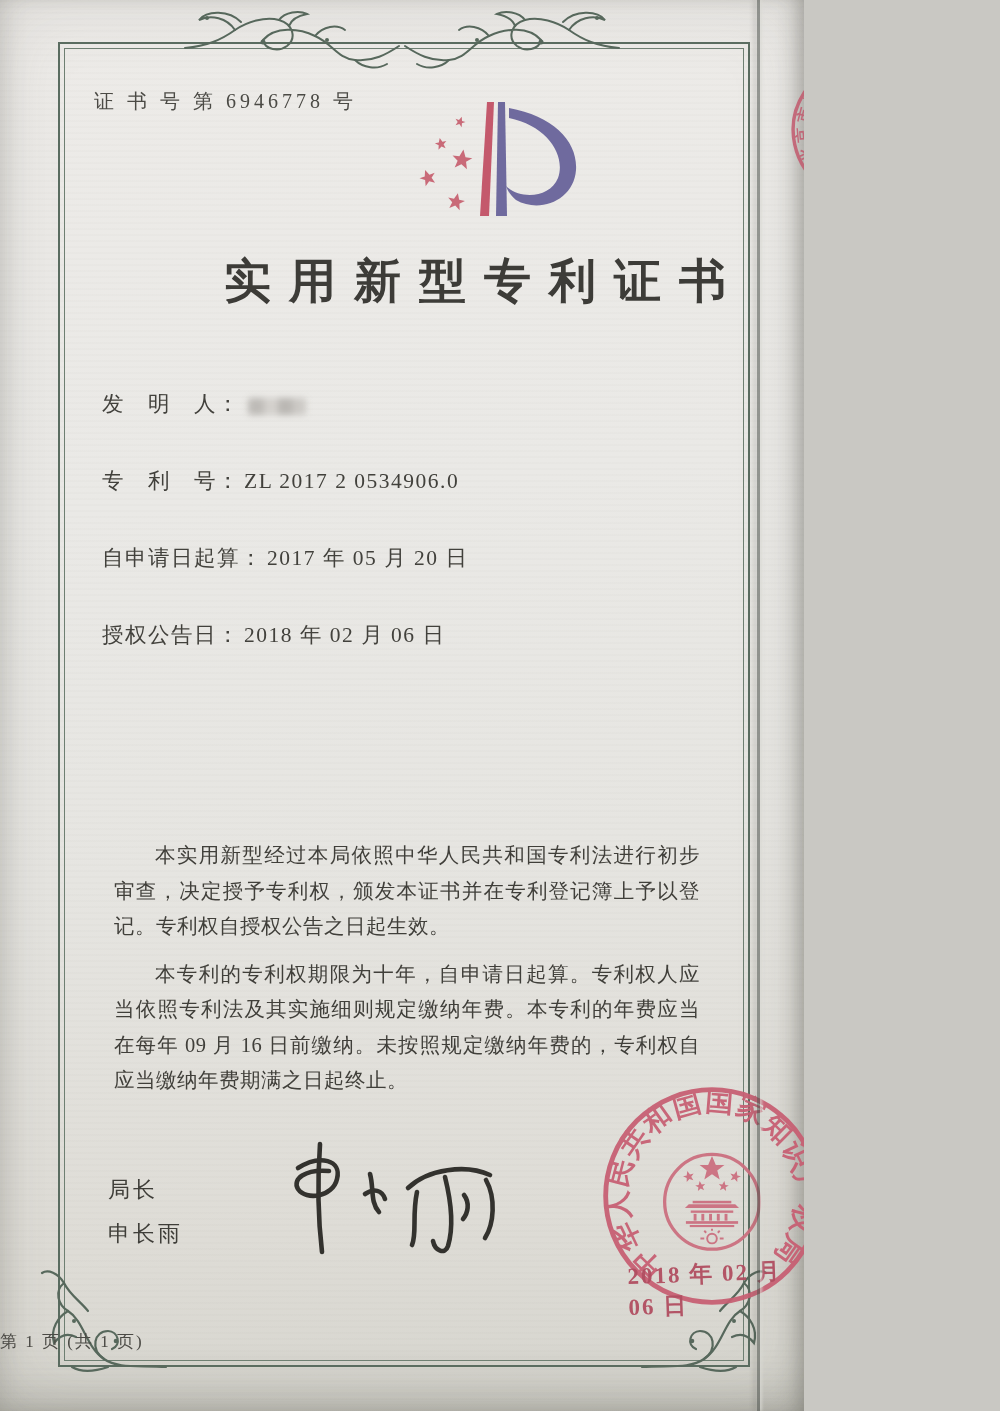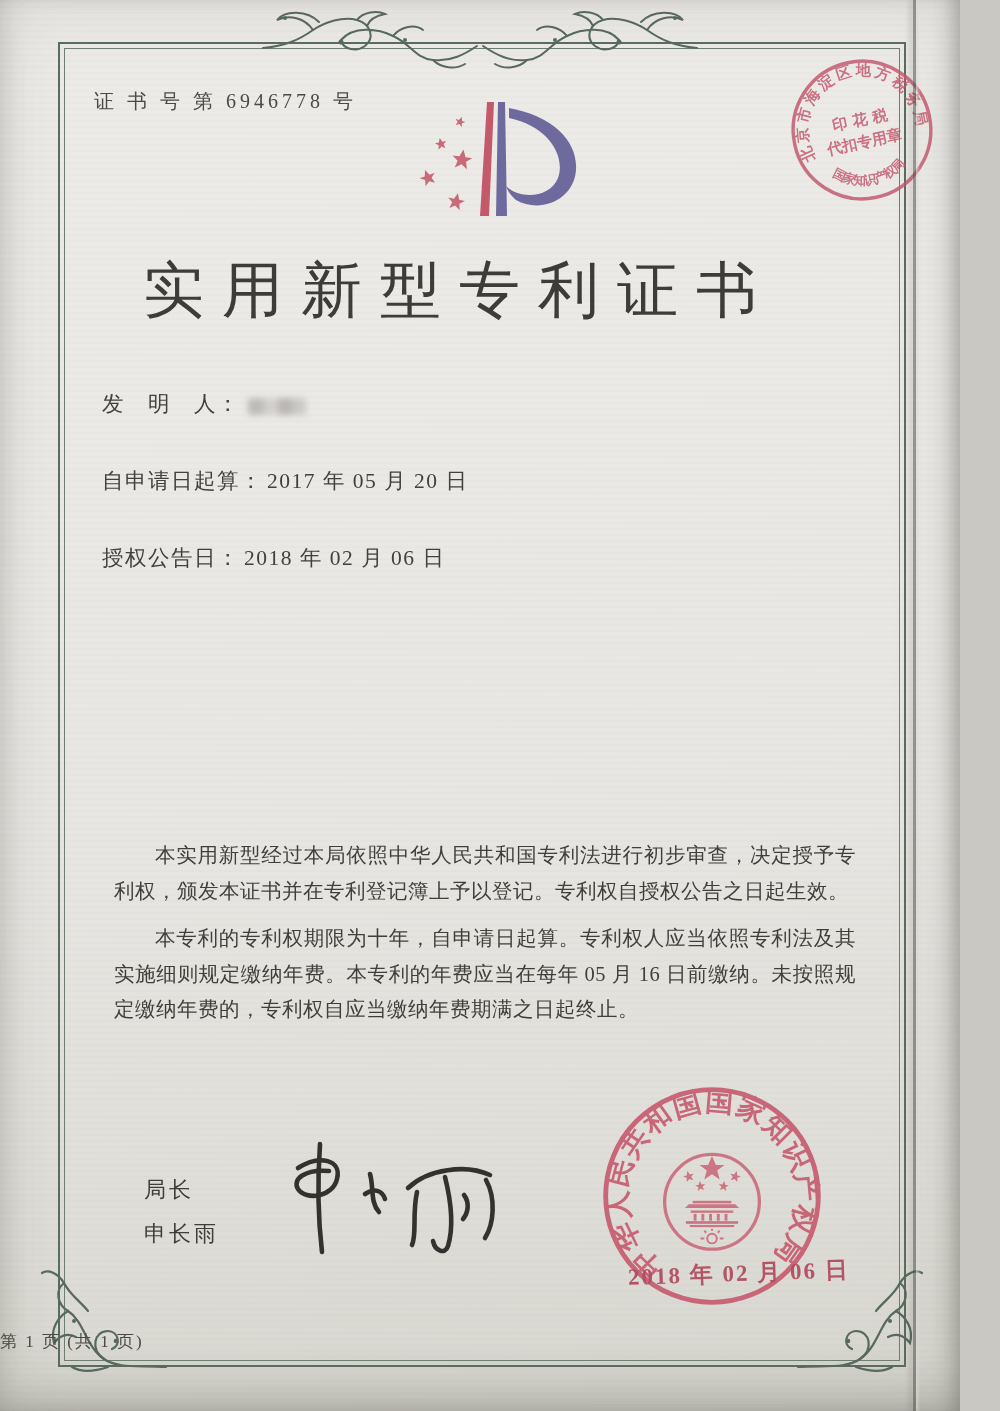--- a/index.html
+++ b/index.html
@@ -1,17 +1,17 @@
 <!DOCTYPE html>
 <html><head>
 <meta charset="utf-8">
 <style>
   html,body{margin:0;padding:0;background:#c9c8c3;}
   .photo{
-    position:relative;width:960px;height:1411px;overflow:hidden;
+    position:relative;width:804px;height:1411px;overflow:hidden;
     background:linear-gradient(175deg,#edebe8 0%,#eae9e6 35%,#e6e5e1 60%,#dedcd6 85%,#d5d4cd 100%);
     font-family:"Liberation Serif","DejaVu Serif",serif;
     color:#45443f;
     box-shadow:inset 0 0 70px rgba(95,95,85,.16),
                inset -16px 0 22px -12px rgba(70,70,62,.40),
                inset 0 -34px 46px -22px rgba(100,100,90,.28),
                inset 14px 0 26px -16px rgba(110,110,100,.22);
   }
   .texture{position:absolute;inset:0;pointer-events:none;
     background:repeating-linear-gradient(180deg,rgba(120,120,108,.025) 0 2px,rgba(255,255,255,0) 2px 6px);}
@@ -21,35 +21,35 @@
   .frame-outer{position:absolute;left:58px;right:54px;top:42px;bottom:44px;
     border:2.5px solid #5a6c60;}
   .frame-inner{position:absolute;inset:4px;border:1.3px solid #6e7f72;}
   .ornament{position:absolute;pointer-events:none;}
   .orn-top{left:calc(50% - 225px);top:6px;}
   .orn-bl{left:40px;bottom:26px;transform:scale(-1,1);}
   .orn-br{right:36px;bottom:26px;}
   
   .cert-number{position:absolute;left:94px;top:88px;font-size:20px;letter-spacing:4px;color:#4b4a45;}
   .logo{position:absolute;left:408px;top:94px;}
-  .title{position:absolute;left:0;right:60px;top:250px;text-align:center;
-    font-size:61px;font-weight:normal;letter-spacing:18px;text-indent:18px;color:#3d3c38;}
+  .title{position:absolute;left:0;right:60px;top:250px;text-align:right;
+    font-size:47px;font-weight:bold;letter-spacing:18px;text-indent:18px;color:#3d3c38;}
   
   .fields{position:absolute;left:102px;top:388px;right:110px;}
   .field{margin-bottom:45px;font-size:21.5px;line-height:32px;letter-spacing:1.5px;color:#42413c;}
   .field .value{margin-left:4px;}
   .redacted{display:inline-block;width:58px;height:17px;margin-left:8px;border-radius:2px;
     background:linear-gradient(90deg,#b7b4b0 0 28%,#d0cdc9 28% 52%,#b3b0ac 52% 78%,#c8c5c1 78%);
     filter:blur(3px);opacity:.85;vertical-align:middle;}
   
   .body-text{position:absolute;left:102px;right:92px;top:826px;font-size:20.5px;
     line-height:35.5px;text-align:justify;letter-spacing:.5px;color:#403f3a;}
   .body-text p{margin:12px;text-indent:2em;}
   
-  .officer{position:absolute;left:108px;top:1168px;font-size:22px;line-height:44px;letter-spacing:3px;color:#3f3e39;margin-left:36px;}
+  .officer{position:absolute;left:108px;top:1168px;font-size:22px;line-height:44px;letter-spacing:3px;color:#3f3e39;}
   .signature{position:absolute;left:258px;top:1138px;}
   .seal{position:absolute;left:596px;top:1080px;opacity:.93;}
   .seal-date{position:absolute;left:628px;top:1258px;font-size:23px;font-weight:600;
     letter-spacing:2px;color:#b14e61;transform:rotate(-2deg);opacity:.95;
     font-family:"Liberation Serif","DejaVu Serif",serif;}
   .page-num{position:absolute;left:0;right:60px;top:1330px;font-size:17px;
     letter-spacing:2px;color:#4b4a45;}
   .seal-text{font-family:"DejaVu Sans","Liberation Sans",sans-serif;font-weight:bold;}
 </style>
 </head>
@@ -133,30 +133,33 @@
     <path d="M101,14 C146,22 170,48 168,76 C166,106 132,120 108,106 C104,103 100,98 98,92 C112,106 142,104 150,84 C158,62 140,32 101,24 Z" fill="#6f6a9e"></path>
   </svg>
 
   <div class="title">实用新型专利证书</div>
 
   <div class="fields">
     <div class="field">
       <span>发　明　人：</span><span class="redacted"></span>
     </div>
     <div class="field">
+      <span>专　利　号：</span><span class="value">ZL 2017 2 0534906.0</span>
+    </div>
+    <div class="field">
       <span>自申请日起算：</span><span class="value">2017 年 05 月 20 日</span>
     </div>
     <div class="field">
       <span>授权公告日：</span><span class="value">2018 年 02 月 06 日</span>
     </div>
   </div>
 
   <div class="body-text">
     <p>本实用新型经过本局依照中华人民共和国专利法进行初步审查，决定授予专利权，颁发本证书并在专利登记簿上予以登记。专利权自授权公告之日起生效。</p>
-    <p>本专利的专利权期限为十年，自申请日起算。专利权人应当依照专利法及其实施细则规定缴纳年费。本专利的年费应当在每年 05 月 16 日前缴纳。未按照规定缴纳年费的，专利权自应当缴纳年费期满之日起终止。</p>
+    <p>本专利的专利权期限为十年，自申请日起算。专利权人应当依照专利法及其实施细则规定缴纳年费。本专利的年费应当在每年 09 月 16 日前缴纳。未按照规定缴纳年费的，专利权自应当缴纳年费期满之日起终止。</p>
   </div>
 
   <div class="officer">
     <div>局长</div>
     <div>申长雨</div>
   </div>
 
   <svg class="signature" width="270" height="122" viewBox="0 0 270 122">
     <g fill="none" stroke="#33322e" stroke-width="4.6" stroke-linecap="round" stroke-linejoin="round">
       <path d="M62,6 C60,35 59,72 64,114"></path>

